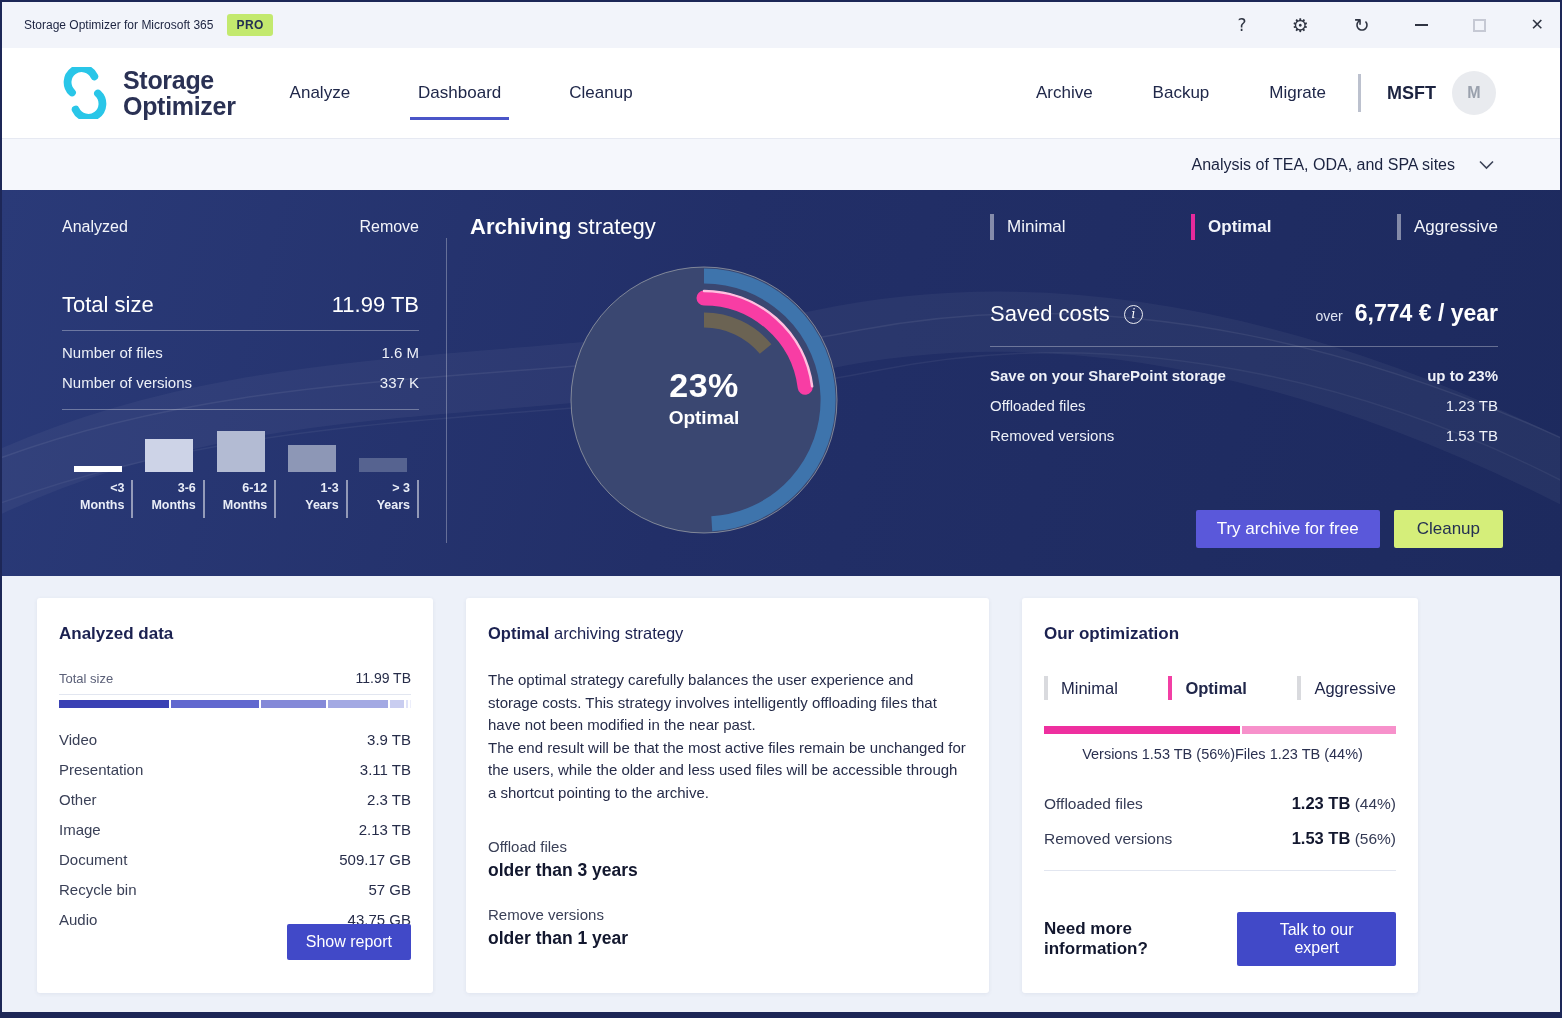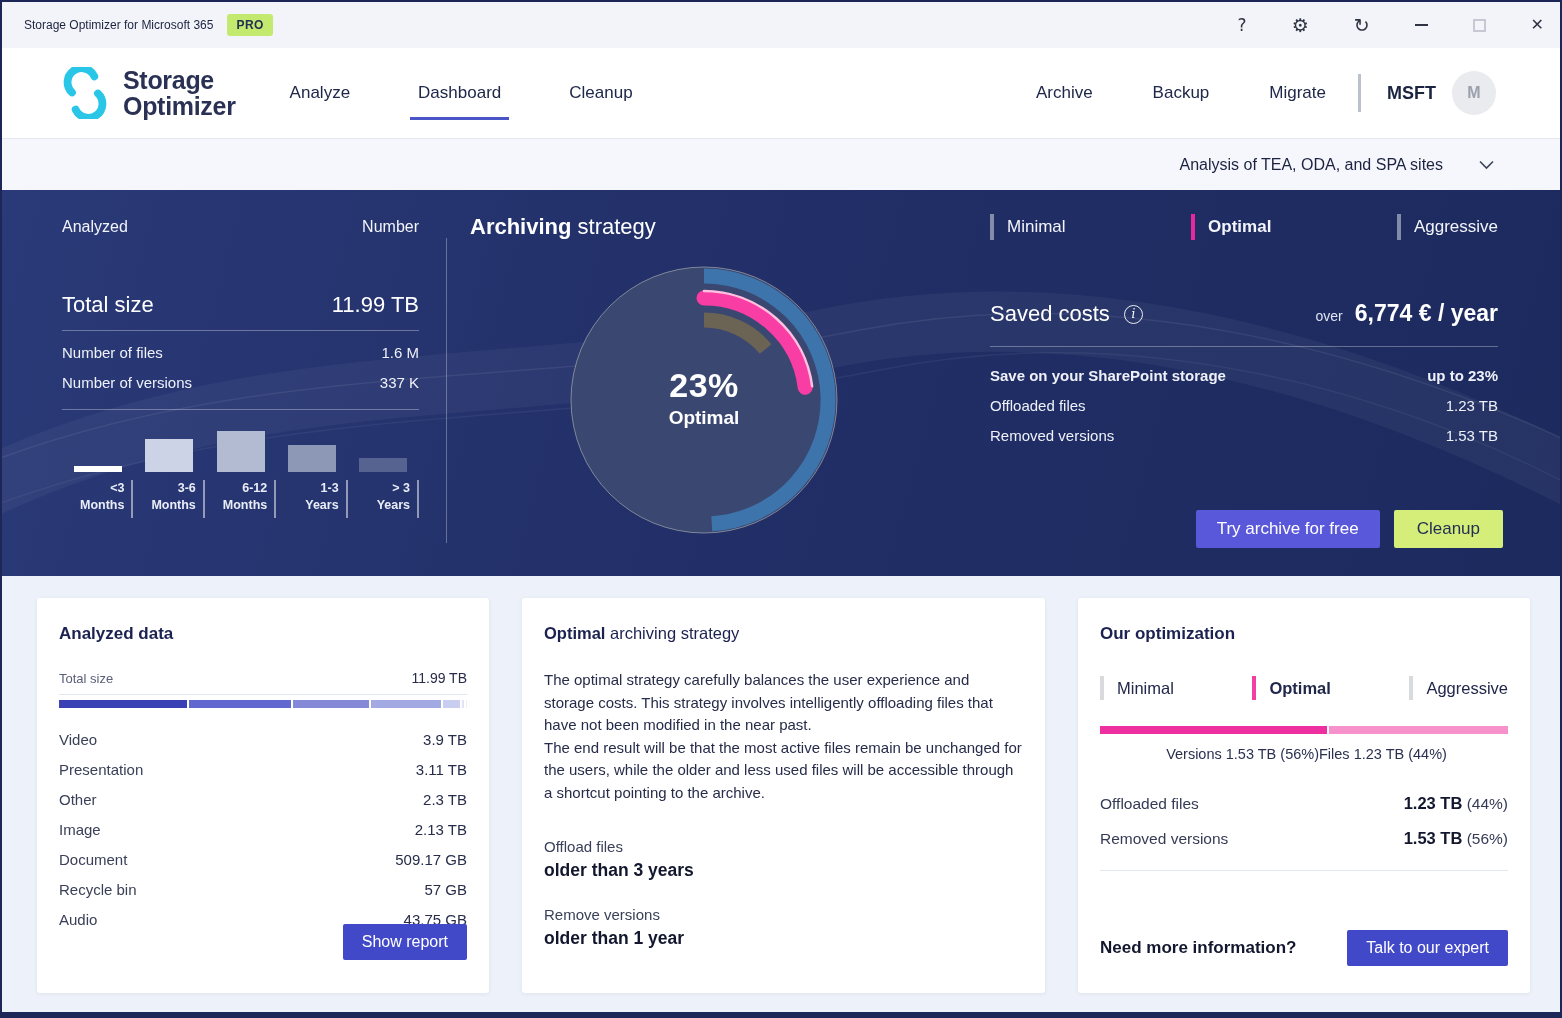--- a/index.html
+++ b/index.html
@@ -26,21 +26,21 @@
   .nav-left { display:flex; gap:64px; margin-left:52px; }
   .nav-right { display:flex; gap:56px; margin-left:auto; }
   .nav-item { font-size:17px; color:#20284a; position:relative; cursor:pointer; padding:4px 2px; white-space:nowrap; }
   .nav-item.active::after { content:""; position:absolute; left:-6px; right:-6px; bottom:-13px; height:3px; background:#4a55c8; }
   .nav-divider { width:3px; height:38px; background:#bcc1ce; margin:0 26px 0 30px; flex:none; }
   .org { font-size:18px; font-weight:700; color:#1c2340; }
   .avatar { width:44px; height:44px; border-radius:50%; background:#e9ebef; display:flex; align-items:center; justify-content:center; margin-left:16px; color:#9aa1ad; font-weight:700; font-size:16px; cursor:pointer; }
 
   
   .subheader { height:52px; flex:none; background:#f5f7fc; border-top:1px solid #e6e9f2; display:flex; align-items:center; justify-content:flex-end; padding-right:66px; }
-  .site-selector { display:flex; align-items:center; gap:36px; font-size:16px; color:#1b2340; cursor:pointer; }
+  .site-selector { display:flex; align-items:center; gap:24px; font-size:16px; color:#1b2340; cursor:pointer; }
 
   
   .hero { position:relative; height:386px; flex:none; color:#fff;
           background:linear-gradient(105deg,#2a3a78 0%,#222f68 45%,#1d2a5e 100%); overflow:hidden; }
   .waves { position:absolute; left:0; top:0; width:100%; height:100%; }
   .hero-col1 { position:absolute; left:60px; top:0; width:357px; }
   .hc-head { display:flex; justify-content:space-between; margin-top:28px; font-size:16px; color:#f2f4fa; }
   .hc-total { display:flex; justify-content:space-between; margin-top:56px; font-size:22px; }
   .hhr { height:1px; background:rgba(255,255,255,.32); margin-top:12px; }
   #analyzed-rows { margin-top:6px; }
@@ -73,21 +73,21 @@
   .saved-hr { position:absolute; left:988px; right:62px; top:156px; height:1px; background:rgba(255,255,255,.32); }
   .saved-rows { position:absolute; left:988px; right:62px; top:170px; }
   .hero-buttons { position:absolute; right:57px; top:320px; display:flex; gap:14px; }
   button { font-family:inherit; border:none; border-radius:2px; cursor:pointer; }
   .btn-archive { background:#5a58da; color:#fff; font-size:17px; height:38px; padding:0 21px; }
   .btn-cleanup { background:#d5ee7a; color:#243052; font-size:17px; height:38px; padding:0 23px; }
 
   
   .cards { flex:1; background:#edf1f9; display:flex; gap:33px; padding:22px 35px 0; }
   .card { background:#fff; border-radius:3px; height:395px; position:relative; padding:26px 22px; box-shadow:0 1px 4px rgba(40,50,100,.07); }
-  .card1,.card3 { width:452px; flex:none; }
+  .card1,.card3 { width:396px; flex:none; }
   .card2 { width:523px; flex:none; }
   .card-title { font-size:17px; font-weight:700; color:#1b2150; }
   .total-row { display:flex; justify-content:space-between; align-items:flex-end; margin-top:26px; font-size:13px; color:#5b6078; }
   .total-row .tv { font-size:14px; color:#262c49; }
   .card-hr { height:1px; background:#e2e6f0; margin-top:8px; }
   .stack-bar { display:flex; gap:2px; height:8px; margin-top:5px; }
   .seg { height:100%; }
   #card1-rows { margin-top:16px; }
   .c-row { display:flex; justify-content:space-between; align-items:center; height:30px; font-size:15px; color:#3a4057; }
   .c-row .cv { color:#262c49; }
@@ -175,21 +175,21 @@
   <div class="hero">
     <svg class="waves" viewBox="0 0 1562 386" preserveAspectRatio="none">
       <path d="M -20 300 C 250 170, 520 210, 820 150 C 1080 95, 1350 170, 1600 300" stroke="rgba(255,255,255,0.045)" stroke-width="60" fill="none"></path>
       <path d="M -20 275 C 260 165, 560 200, 860 140 C 1120 90, 1380 160, 1600 265" stroke="rgba(255,255,255,0.07)" stroke-width="1.5" fill="none"></path>
       <path d="M -20 320 C 280 205, 580 240, 880 180 C 1140 128, 1400 200, 1600 310" stroke="rgba(255,255,255,0.055)" stroke-width="1.5" fill="none"></path>
     </svg>
 
     <div class="hero-col1">
       <div class="hc-head">
         <span>Analyzed</span>
-        <span>Number</span>
+        <span>Remove</span>
       </div>
       <div class="hc-total">
         <span>Total size</span>
         <span>11.99 TB</span>
       </div>
       <div class="hhr"></div>
       <div id="analyzed-rows">
             <div class="h-stat-row">
               <span>Number of files</span>
               <span>1.6 M</span>

